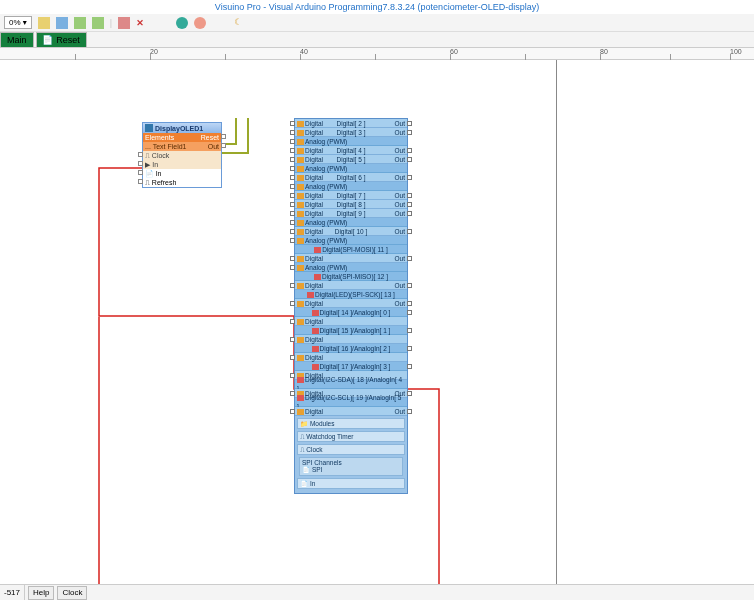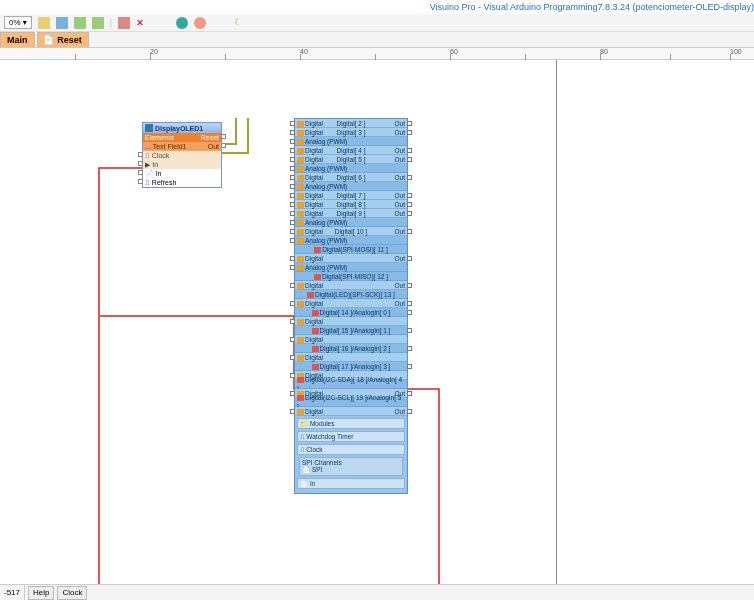--- a/index.html
+++ b/index.html
@@ -1,22 +1,22 @@
 <!DOCTYPE html>
 <html><head>
 <meta charset="utf-8">
 <style>
   * { margin:0; padding:0; box-sizing:border-box; font-family: Tahoma, sans-serif; }
   body { width:754px; height:600px; background:#fff; overflow:hidden; position:relative; }
-  .titlebar { height:14px; background:#fff; text-align:right; font-size:9px; color:#2372c8; line-height:14px; }
+  .titlebar { height:14px; background:#fff; text-align:center; font-size:9px; color:#2372c8; line-height:14px; }
   .toolbar { height:18px; background:#f4f4f4; display:flex; align-items:center; gap:6px; padding:0 4px; font-size:9px; border-bottom:1px solid #ddd;}
   .toolbar .combo { border:1px solid #aaa; padding:0 4px; height:13px; line-height:12px; font-size:8px; background:#fff;}
   .toolbar .icon { width:12px; height:12px; display:inline-block; }
   .tabs { height:16px; background:#f4f4f4; display:flex; align-items:center; font-size:9px; border-bottom:1px solid #ccc;}
-  .tabs .tab { padding:2px 6px; border:1px solid #bbb; background:#fdba74; margin-right:2px; border-bottom:none;font-weight:bold;}
+  .tabs .tab { padding:2px 6px; border:1px solid #bbb; background:#15803d; margin-right:2px; border-bottom:none;}
   .canvas { position:relative; width:754px; height:536px; background:#fff; overflow:hidden;}
   .ruler-h { position:absolute; left:0; top:0; width:754px; height:12px; background:#f8f8f8; border-bottom:1px solid #ccc; font-size:7px; color:#555;}
   .ruler-h span { position:absolute; top:0;}
   .ruler-h .tick { position:absolute; top:6px; width:1px; height:6px; background:#999;}
   .workarea { position:absolute; left:0; top:12px; right:0; bottom:0;
     background-image: radial-gradient(circle, #eee 0.5px, transparent 0.5px);
     background-size:8px 8px; background-position:0 0;}
   
   .oled { position:absolute; left:142px; top:62px; width:80px; border:1px solid #6a9bd8; font-size:7px;}
   .oled .hdr { background:linear-gradient(#bcd6f5,#8fb7e8); padding:1px 2px; color:#1a3b6e; font-weight:bold; display:flex; align-items:center; gap:2px;}

